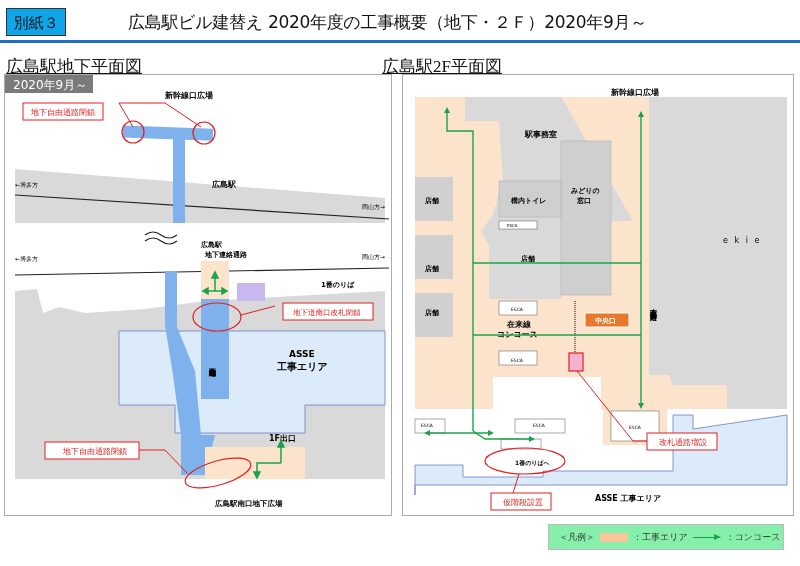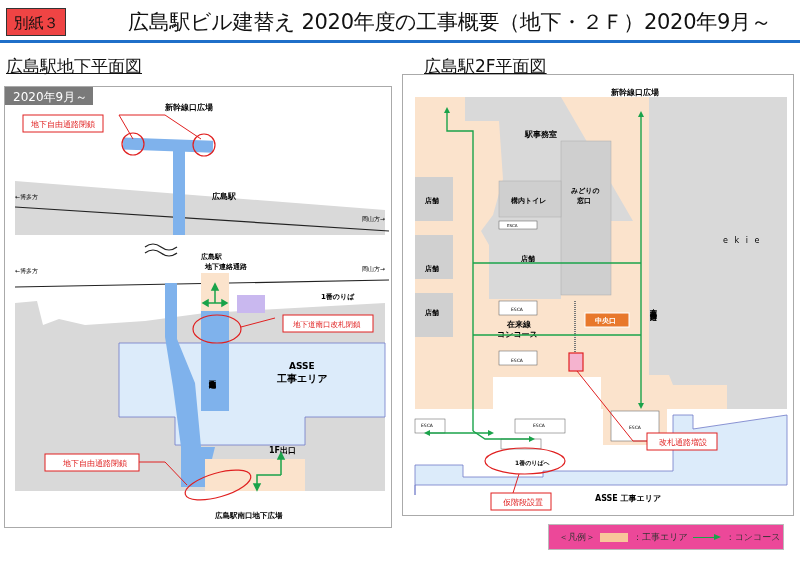--- a/index.html
+++ b/index.html
@@ -1,40 +1,40 @@
 <!DOCTYPE html>
 <html><head>
 <meta charset="utf-8">
 <style>
   html,body{margin:0;padding:0;background:#ffffff;}
   body{width:800px;height:566px;position:relative;overflow:hidden;font-family:"DejaVu Sans","Liberation Sans",sans-serif;color:#111;}
-  .doc-label{position:absolute;left:6px;top:8px;width:60px;height:28px;border:1px solid #333;font-size:15px;line-height:28px;text-align:center;box-sizing:border-box;background:#ef4444;}
-  .doc-title{position:absolute;left:128px;top:8px;font-size:21px;line-height:28px;white-space:nowrap;letter-spacing:-0.3px;}
+  .doc-label{position:absolute;left:6px;top:8px;width:60px;height:28px;border:1px solid #333;font-size:15px;line-height:28px;text-align:center;box-sizing:border-box;background:#0ea5e9;}
+  .doc-title{position:absolute;left:128px;top:8px;font-size:17px;line-height:28px;white-space:nowrap;letter-spacing:-0.3px;}
   .title-rule{position:absolute;left:0;top:40px;width:800px;height:3px;background:#1f6fc9;}
   .section-title{position:absolute;top:55px;font-size:17px;text-decoration:underline;white-space:nowrap;}
   .panel{position:absolute;top:74px;border:1px solid #aaa;box-sizing:border-box;background:#fff;overflow:hidden;}
   .panel svg{position:absolute;left:0;top:0;}
-  .legend{position:absolute;left:548px;top:524px;width:236px;height:26px;border:1px solid #bbb;box-sizing:border-box;display:flex;align-items:center;font-size:9px;color:#333;padding-left:10px;gap:5px;background:#ec4899;}
+  .legend{position:absolute;left:548px;top:524px;width:236px;height:26px;border:1px solid #bbb;box-sizing:border-box;display:flex;align-items:center;font-size:9px;color:#333;padding-left:10px;gap:5px;background:#86efac;}
   .legend .swatch{width:28px;height:9px;background:#f8c69a;display:inline-block;}
   .legend .arrow{width:28px;height:9px;display:inline-block;position:relative;}
   .legend .arrow:before{content:"";position:absolute;left:0;top:4px;width:22px;height:1.5px;background:#1aa34a;}
   .legend .arrow:after{content:"";position:absolute;right:0;top:1px;border-left:7px solid #1aa34a;border-top:3.5px solid transparent;border-bottom:3.5px solid transparent;}
   svg text{font-family:"DejaVu Sans","Liberation Sans",sans-serif;}
 </style>
 </head>
 <body>
 
 <div class="doc-label">別紙３</div>
 <div class="doc-title">広島駅ビル建替え 2020年度の工事概要（地下・２Ｆ）2020年9月～</div>
 <div class="title-rule"></div>
 
 <div class="section-title" style="left:6px;">広島駅地下平面図</div>
-<div class="section-title" style="left:424px;">広島駅2F平面図</div>
-
-<div class="panel" style="left:4px;width:388px;height:442px;margin-top:12px;">
+<div class="section-title" style="left:382px;font-family:Liberation Serif, serif;">広島駅2F平面図</div>
+
+<div class="panel" style="left:4px;width:388px;height:442px;">
 <svg width="388" height="442" viewBox="0 0 388 442">
 
   <polygon points="10,94 380,123 380,148 10,148" fill="#d9d9d9"></polygon>
 
   <line x1="10" y1="120" x2="384" y2="144" stroke="#222" stroke-width="1.2"></line>
 
   <rect x="118" y="52" width="90" height="12" fill="#7fb2ec" transform="rotate(2 160 58)"></rect>
   <rect x="168" y="58" width="12" height="90" fill="#7fb2ec"></rect>
 
   <rect x="0" y="0" width="88" height="18" fill="#7a7a7a"></rect>

